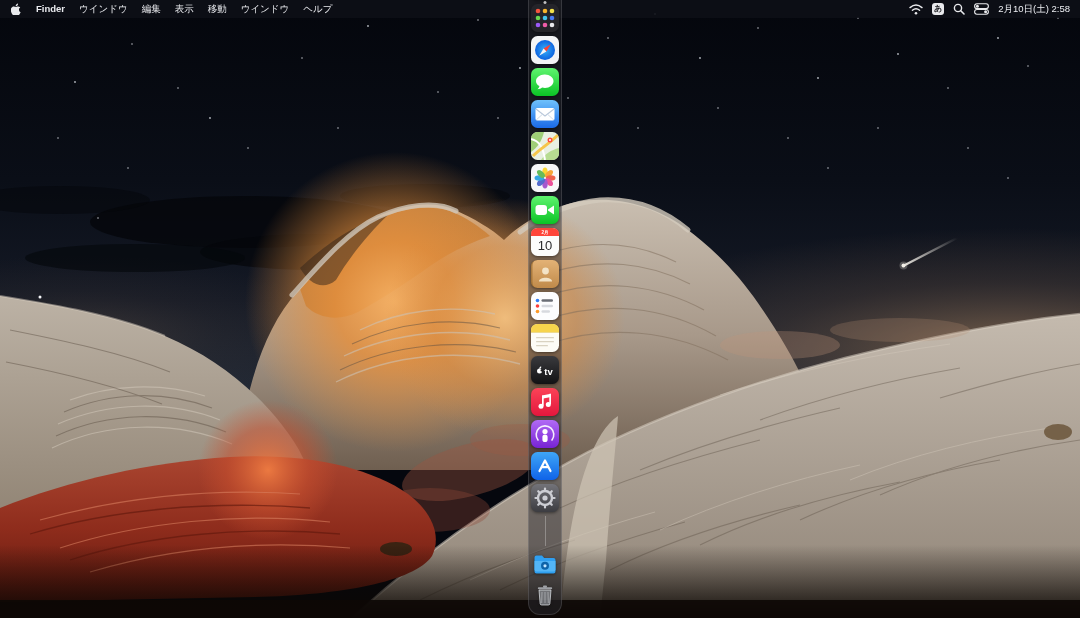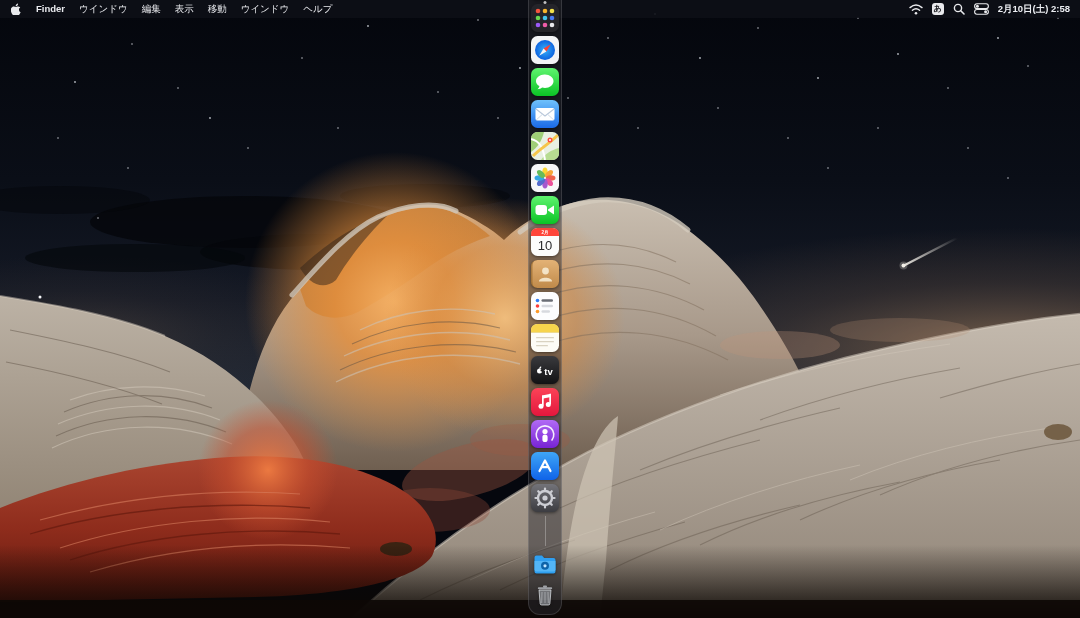--- a/index.html
+++ b/index.html
@@ -10,21 +10,21 @@
   
   .menubar{position:absolute;top:0;left:0;right:0;height:18px;
     background:rgba(14,16,23,.88);display:flex;align-items:center;
     color:#e9eaee;font-size:9.5px;z-index:6;}
   .mb-left{display:flex;align-items:center;}
   .mb-item{padding:0 7px;line-height:18px;white-space:nowrap;cursor:default;}
   .mb-apple{padding:0 8px 0 11px;display:flex;align-items:center;}
   .mb-app{font-weight:bold;}
   .mb-status{margin-left:auto;display:flex;align-items:center;gap:9px;padding-right:10px;}
   .mb-status svg{display:block;}
-  .mb-time{white-space:nowrap;color:#eceef2;font-weight:bold;}
+  .mb-time{white-space:nowrap;color:#eceef2;}
   .ime-box{width:12px;height:12px;border-radius:3px;background:#e8e9ec;color:#17181c;
     font-size:8px;line-height:12px;text-align:center;font-weight:bold;}
 
   
   .dock{position:absolute;left:50.5%;transform:translateX(-50%);bottom:3px;
     display:flex;align-items:center;gap:4px;padding:4px 2px;
     background:rgba(42,42,48,.48);border:1px solid rgba(255,255,255,.13);
     border-radius:12px;z-index:6;flex-direction:column;}
   .dock-item{width:28px;height:28px;position:relative;cursor:pointer;}
   .dock-item svg{width:28px;height:28px;display:block;

